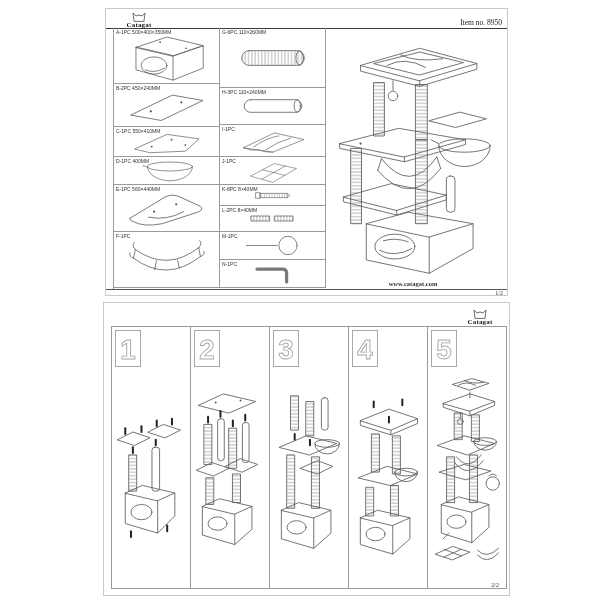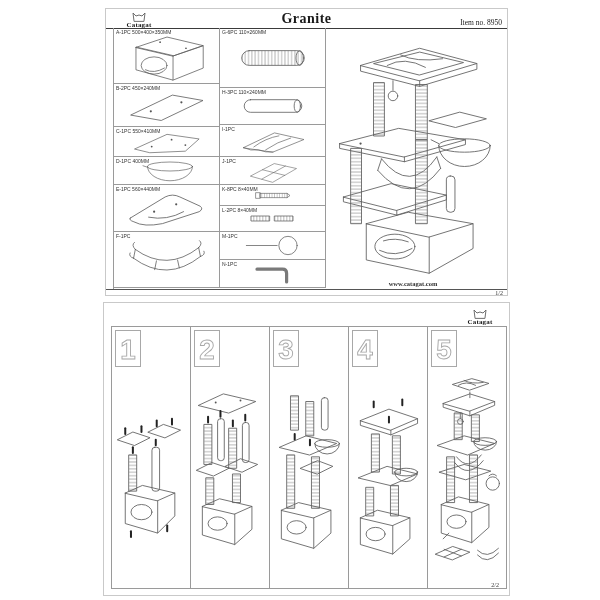--- a/index.html
+++ b/index.html
@@ -67,21 +67,20 @@
 
 <div class="page" id="page1">
 
   <div class="logo p1-logo">
     <svg class="d" width="16" height="12" viewBox="0 0 16 12" style="margin:0 auto">
       <path d="M3 11 L2 3 L5 6 Q8 4 11 6 L14 3 L13 11 Z" fill="#3a3a3a" stroke="#3a3a3a"></path>
     </svg>
     <span class="logo-txt">Catagat</span>
   </div>
 
-  <div class="p1-title">Granite</div>
   <div class="p1-itemno">Item no. 8950</div>
   <div class="hdr-rule"></div>
 
   <div class="grid">
 
     <div class="cell" style="left:0;top:0;width:106px;height:56px">
       <span class="plabel">A-1PC  500×400×350MM</span>
       <svg class="d" width="92" height="50" viewBox="0 0 100 58">
         <path d="M14 19 L50 7 L92 17 L57 29 Z"></path>
         <path d="M14 19 L14 45 L57 57 L57 29 Z"></path>

